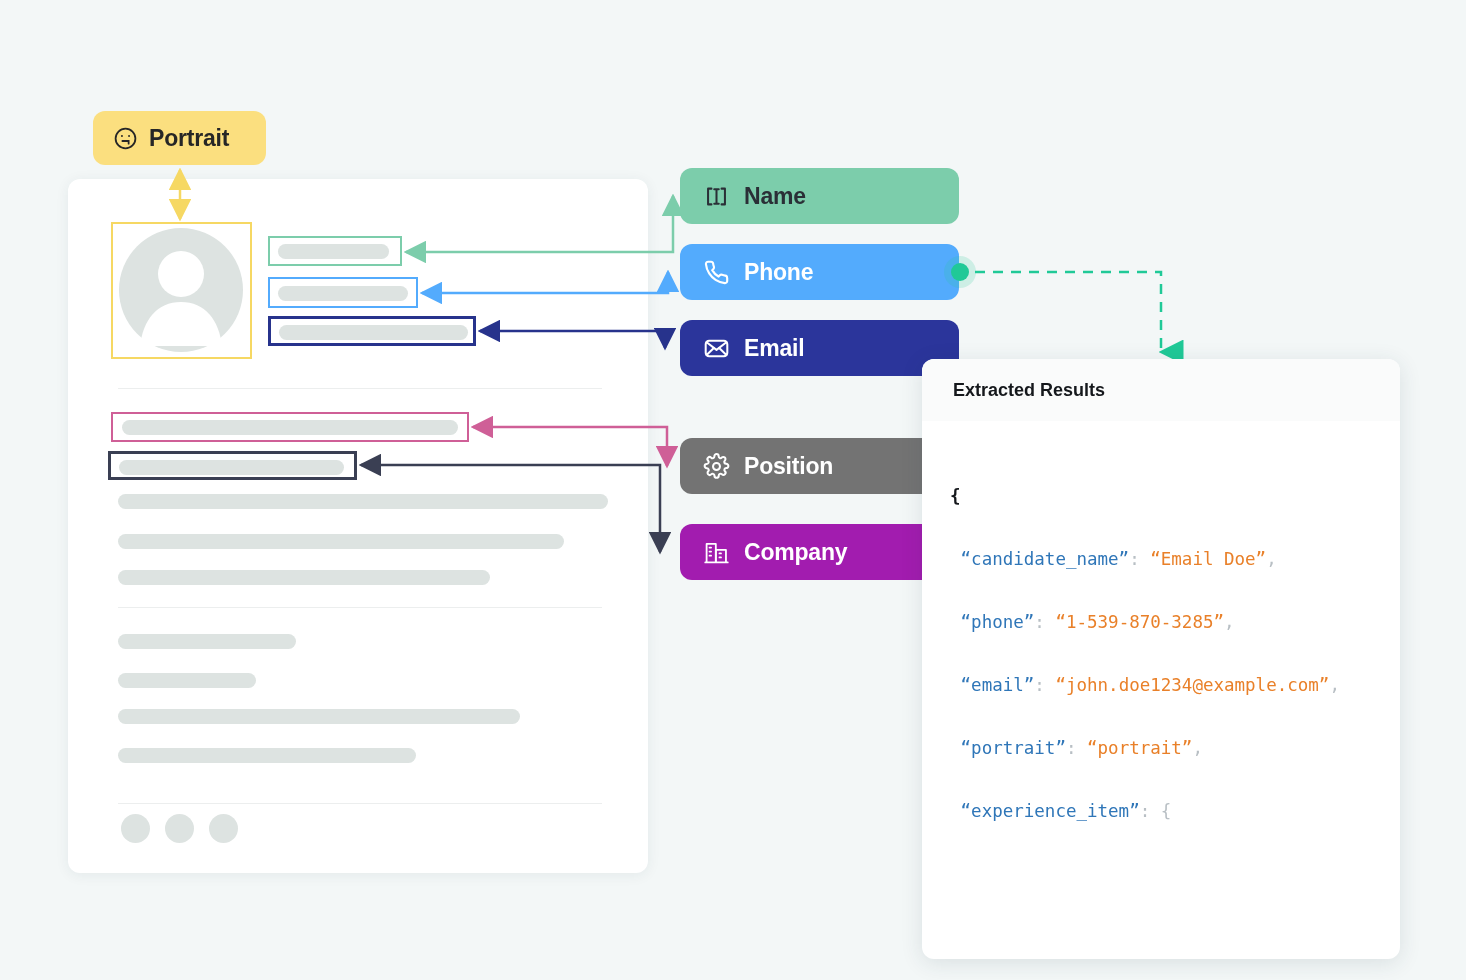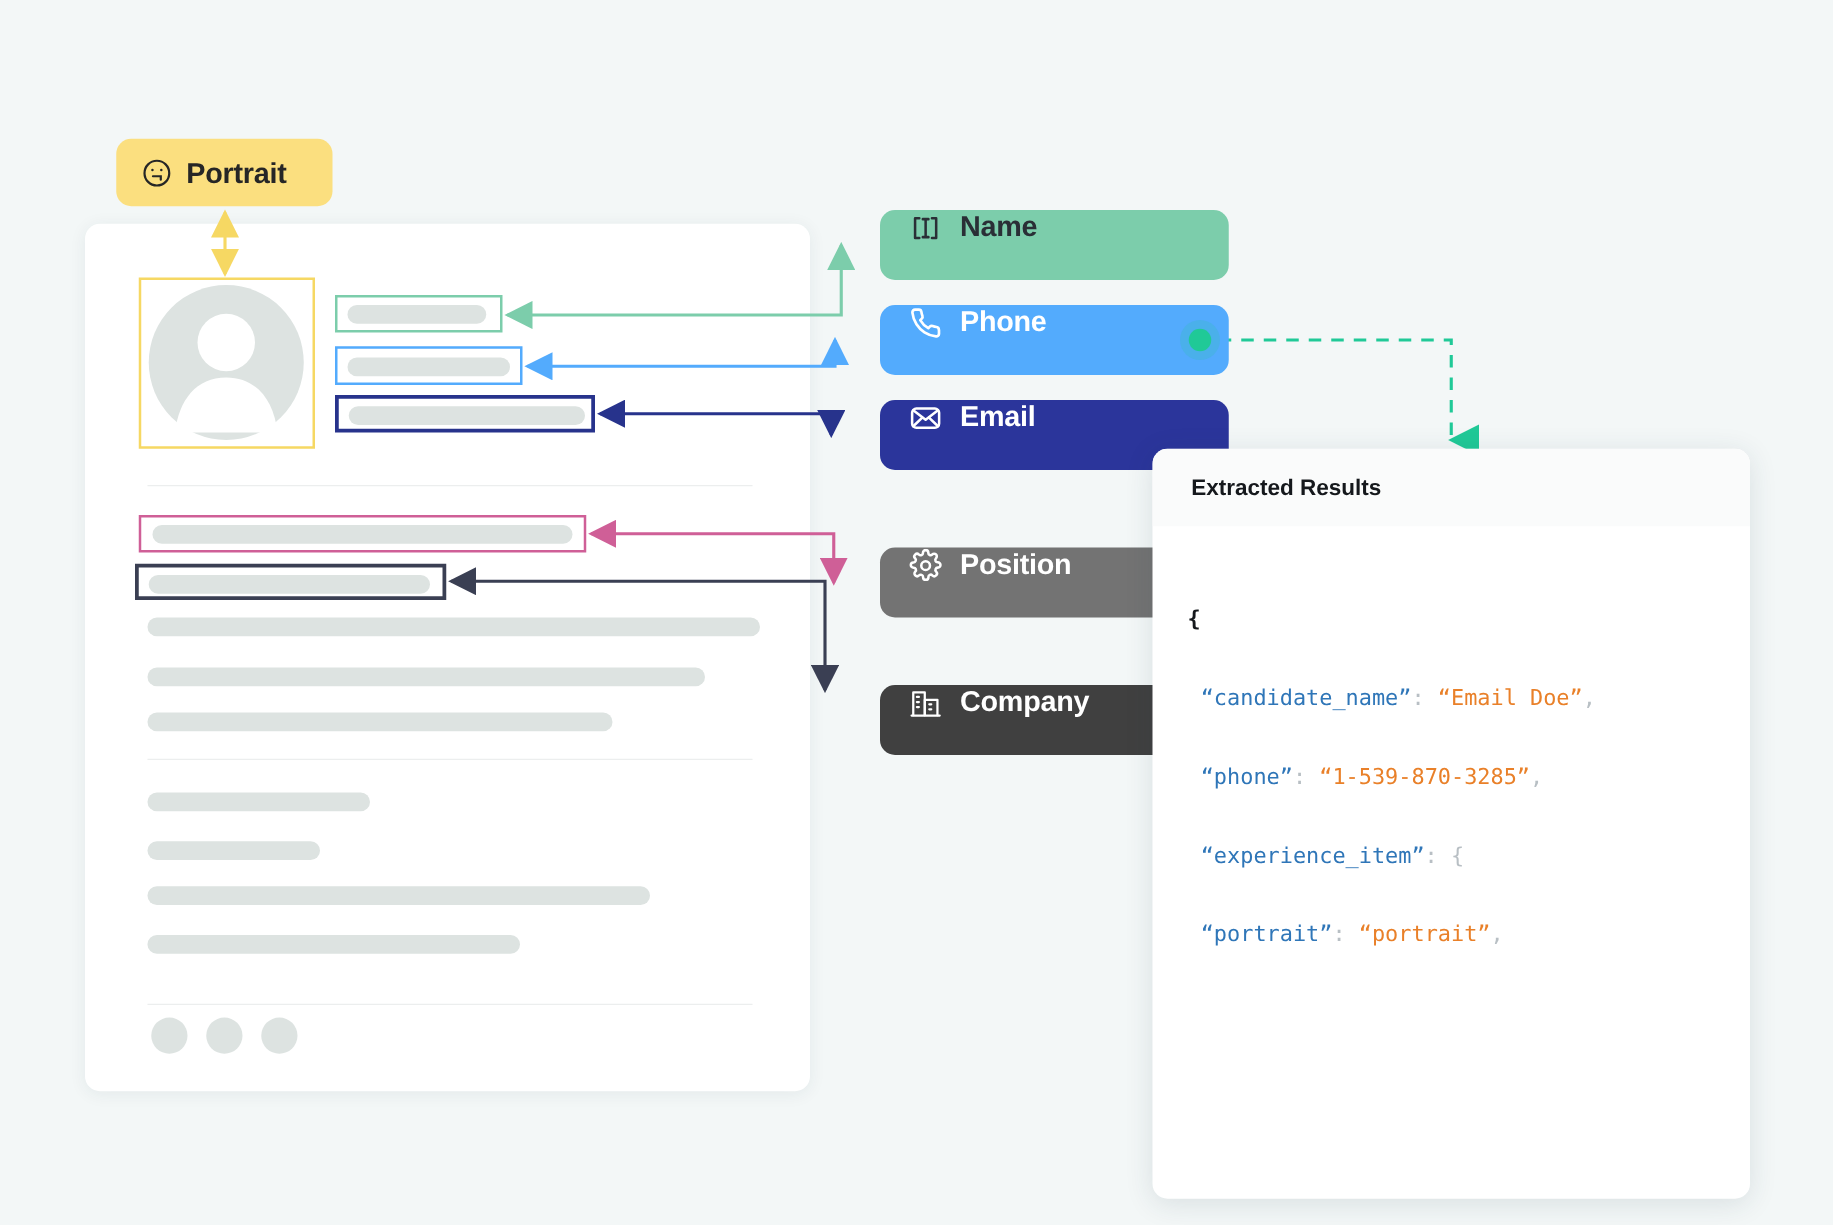--- a/index.html
+++ b/index.html
@@ -119,38 +119,37 @@
     font-weight: bold;
     color: #262626;
     letter-spacing: -0.2px;
   }
 
   .pill {
     position: absolute;
     height: 56px;
     border-radius: 12px;
     display: flex;
-    align-items: flex-start;
+    align-items: center;
     gap: 14px;
     padding-left: 22px;
     box-sizing: border-box;
     z-index: 3;
-    margin-left: 24px;
   }
   .pill .ptxt {
     font-size: 23px;
     font-weight: bold;
     letter-spacing: -0.2px;
   }
   .pill-name     { left: 680px; top: 168px; width: 279px; background: #7ccdab; }
   .pill-name .ptxt, .pill-name svg { color: #2a2f36; }
   .pill-phone    { left: 680px; top: 244px; width: 279px; background: #53abfd; }
   .pill-email    { left: 680px; top: 320px; width: 279px; background: #2b359b; }
   .pill-position { left: 680px; top: 438px; width: 279px; background: #737373; }
-  .pill-company  { left: 680px; top: 548px; width: 279px; background: #404040; }
+  .pill-company  { left: 680px; top: 524px; width: 279px; background: #a21caf; }
   .pill-phone .ptxt, .pill-email .ptxt,
   .pill-position .ptxt, .pill-company .ptxt { color: #ffffff; }
 
   .pill-icon { display: flex; align-items: center; justify-content: center; width: 28px; height: 28px; flex: none; }
 
   
   .node-dot {
     position: absolute;
     left: 951px; top: 263px;
     width: 18px; height: 18px;
@@ -366,22 +365,23 @@
   </div>
 
   <div class="node-dot"></div>
 
   <div class="results-panel">
     <div class="results-header">Extracted Results</div>
     <div class="results-body">
 <span class="jline"><span class="jbrace">{</span></span>
 <span class="jline"> <span class="jkey">“<span>candidate_name</span>”</span><span class="jpun">: </span><span class="jval">“<span>Email Doe</span>”</span><span class="jpun">,</span></span>
 <span class="jline"> <span class="jkey">“<span>phone</span>”</span><span class="jpun">: </span><span class="jval">“<span>1-539-870-3285</span>”</span><span class="jpun">,</span></span>
+<span class="jline"> <span class="jkey">“<span>email</span>”</span><span class="jpun">: </span><span class="jval">“<span>john.doe1234@example.com</span>”</span><span class="jpun">,</span></span>
+<span class="jline"> <span class="jkey">“<span>portrait</span>”</span><span class="jpun">: </span><span class="jval">“<span>portrait</span>”</span><span class="jpun">,</span></span>
 <span class="jline"> <span class="jkey">“<span>experience_item</span>”</span><span class="jpun">: </span><span class="jpun">{</span></span>
-<span class="jline"> <span class="jkey">“<span>portrait</span>”</span><span class="jpun">: </span><span class="jval">“<span>portrait</span>”</span><span class="jpun">,</span></span>
 
 
 
 
 
     </div>
   </div>
 
 </div>
 

